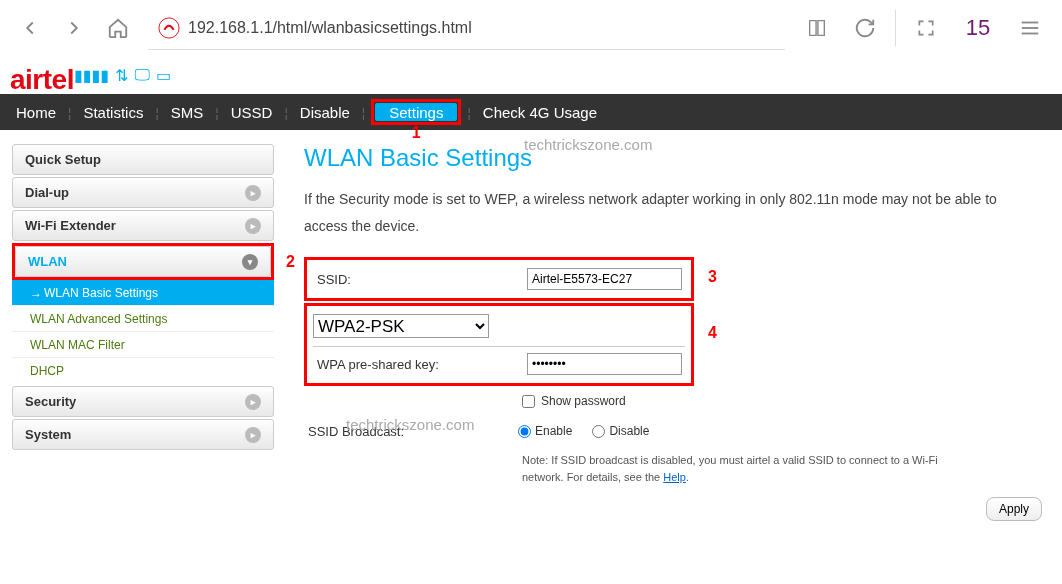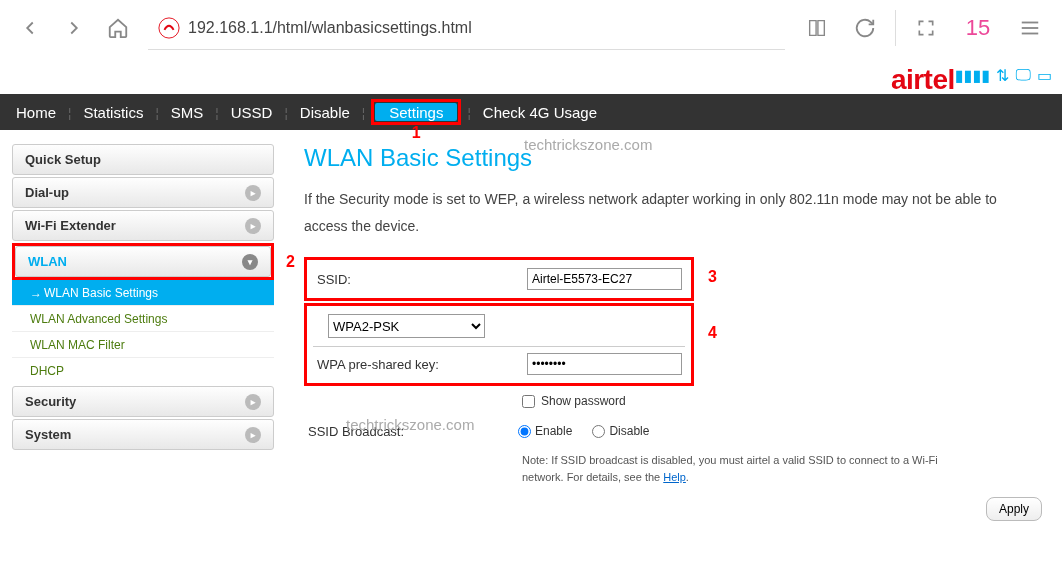--- a/index.html
+++ b/index.html
@@ -5,25 +5,25 @@
 * { box-sizing: border-box; margin: 0; padding: 0; }
 body { font-family: Arial, sans-serif; font-size: 13px; color: #333; background: #fff; width: 1062px; }
 
 
 .browser-bar { height: 56px; display: flex; align-items: center; padding: 0 8px; background: #fff; }
 .nav-btn { width: 44px; height: 44px; display: flex; align-items: center; justify-content: center; color: #888; border-radius: 4px; }
 .nav-btn svg { width: 22px; height: 22px; }
 .url-area { flex: 1; height: 44px; margin: 0 8px; border-bottom: 1px solid #ddd; display: flex; align-items: center; padding: 0 10px; color: #444; font-size: 16px; }
 .airtel-small { width: 22px; height: 22px; margin-right: 8px; }
 .reader-btn, .reload-btn { width: 48px; height: 44px; display: flex; align-items: center; justify-content: center; color: #888; }
-.tabs-count { width: 56px; display: flex; align-items: center; justify-content: center; font-size: 22px; color: #ec4899; }
+.tabs-count { width: 56px; display: flex; align-items: center; justify-content: center; font-size: 22px; color: #701a75; }
 .menu-btn, .full-btn { width: 48px; height: 44px; display: flex; align-items: center; justify-content: center; color: #888; }
 
 
-.page-header { height: 38px; padding: 8px 10px 0 10px; display: flex; justify-content: flex-end; align-items: flex-start; }
+.page-header { height: 38px; padding: 8px 10px 0 10px; display: flex; justify-content: flex-start; align-items: flex-start; }
 .airtel-logo { font-size: 28px; font-weight: bold; color: #e30613; letter-spacing: -0.5px; font-family: Arial, sans-serif; }
 .status-icons { display: flex; gap: 6px; padding-top: 2px; }
 .status-icons span { color: #00aeef; font-size: 16px; }
 
 
 .top-nav { background: #333; height: 36px; display: flex; align-items: center; padding-left: 10px; }
 .top-nav a { color: #fff; text-decoration: none; font-size: 15px; padding: 0 6px; height: 36px; display: flex; align-items: center; }
 .top-nav .sep { color: #666; padding: 0 6px; }
 .top-nav a.active { background: #00aeef; height: 18px; padding: 0 14px; border-radius: 2px; }
 .settings-wrap { border: 3px solid #ff0000; padding: 1px; display: flex; align-items: center; position: relative; }
@@ -46,21 +46,21 @@
 .sub-item.active::before { content: "→ "; margin-right: 2px; }
 
 
 .watermark1 { color: #aaa; font-size: 15px; position: absolute; top: 136px; left: 524px; }
 .watermark2 { color: #aaa; font-size: 15px; position: absolute; top: 416px; left: 346px; }
 .page-title { color: #00aeef; font-size: 24px; font-weight: normal; margin-bottom: 14px; }
 .desc { font-size: 14px; color: #444; line-height: 1.9; margin-bottom: 18px; }
 .form-row { display: flex; align-items: center; height: 34px; }
 .form-label { width: 214px; font-size: 13px; color: #333; padding-left: 4px; }
 .form-field input[type=text], .form-field input[type=password] { width: 155px; height: 22px; border: 1px solid #999; padding: 0 4px; font-size: 12px; }
-.form-field select { width: 157px; height: 24px; border: 1px solid #999; font-size: 13px; background: #fff; margin-left: 15px; }
+.form-field select { width: 176px; height: 24px; border: 1px solid #999; font-size: 17px; background: #fff; }
 .box-red { border: 3px solid #ff0000; padding: 4px 6px; display: flex; flex-direction: column; position: relative; margin-bottom: 2px; width: 390px; }
 .box-red .form-row { height: auto; padding: 4px 0; }
 .box-red .row-sep { border-top: 1px solid #ccc; margin: 4px 0 2px 0; }
 .marker-3 { right: -26px; top: 8px; }
 .marker-4 { right: -26px; top: 18px; }
 .check-row { margin-left: 218px; display: flex; align-items: center; gap: 6px; padding: 6px 0; font-size: 12px; }
 .radio-row { display: flex; align-items: center; gap: 20px; font-size: 12px; }
 .radio-opt { display: flex; align-items: center; gap: 4px; }
 .note { font-size: 11px; color: #555; margin-left: 218px; max-width: 430px; line-height: 1.5; margin-top: 4px; }
 .note a { color: #0066cc; text-decoration: underline; }

